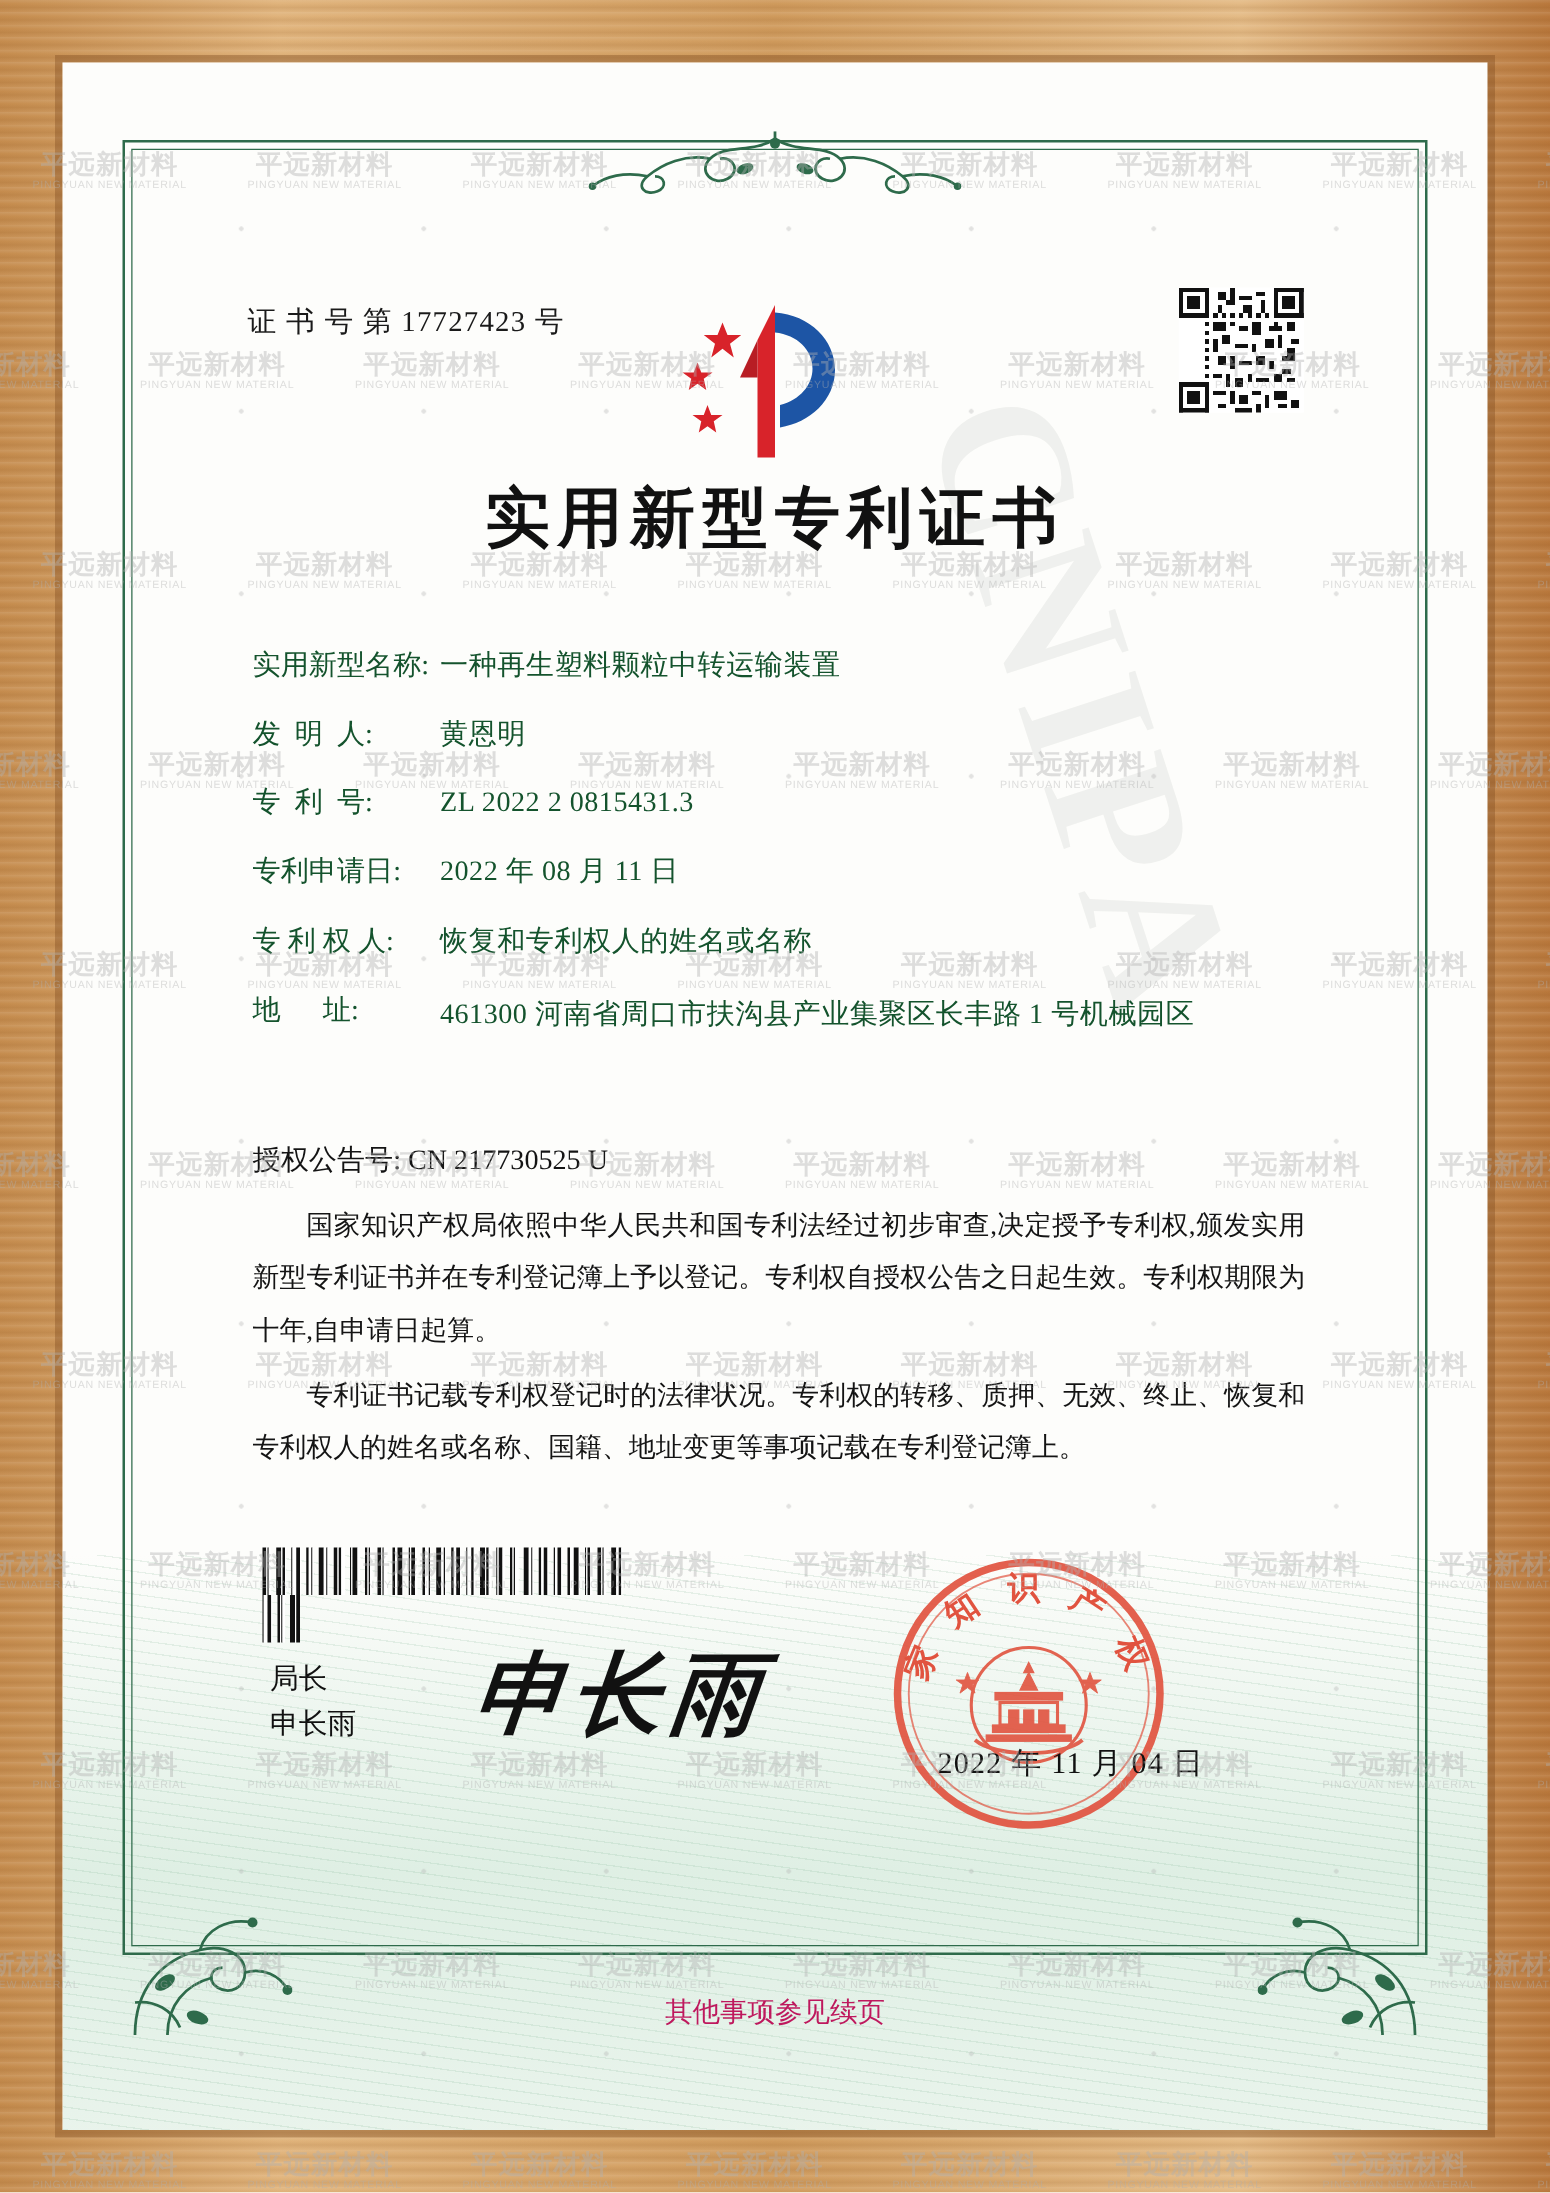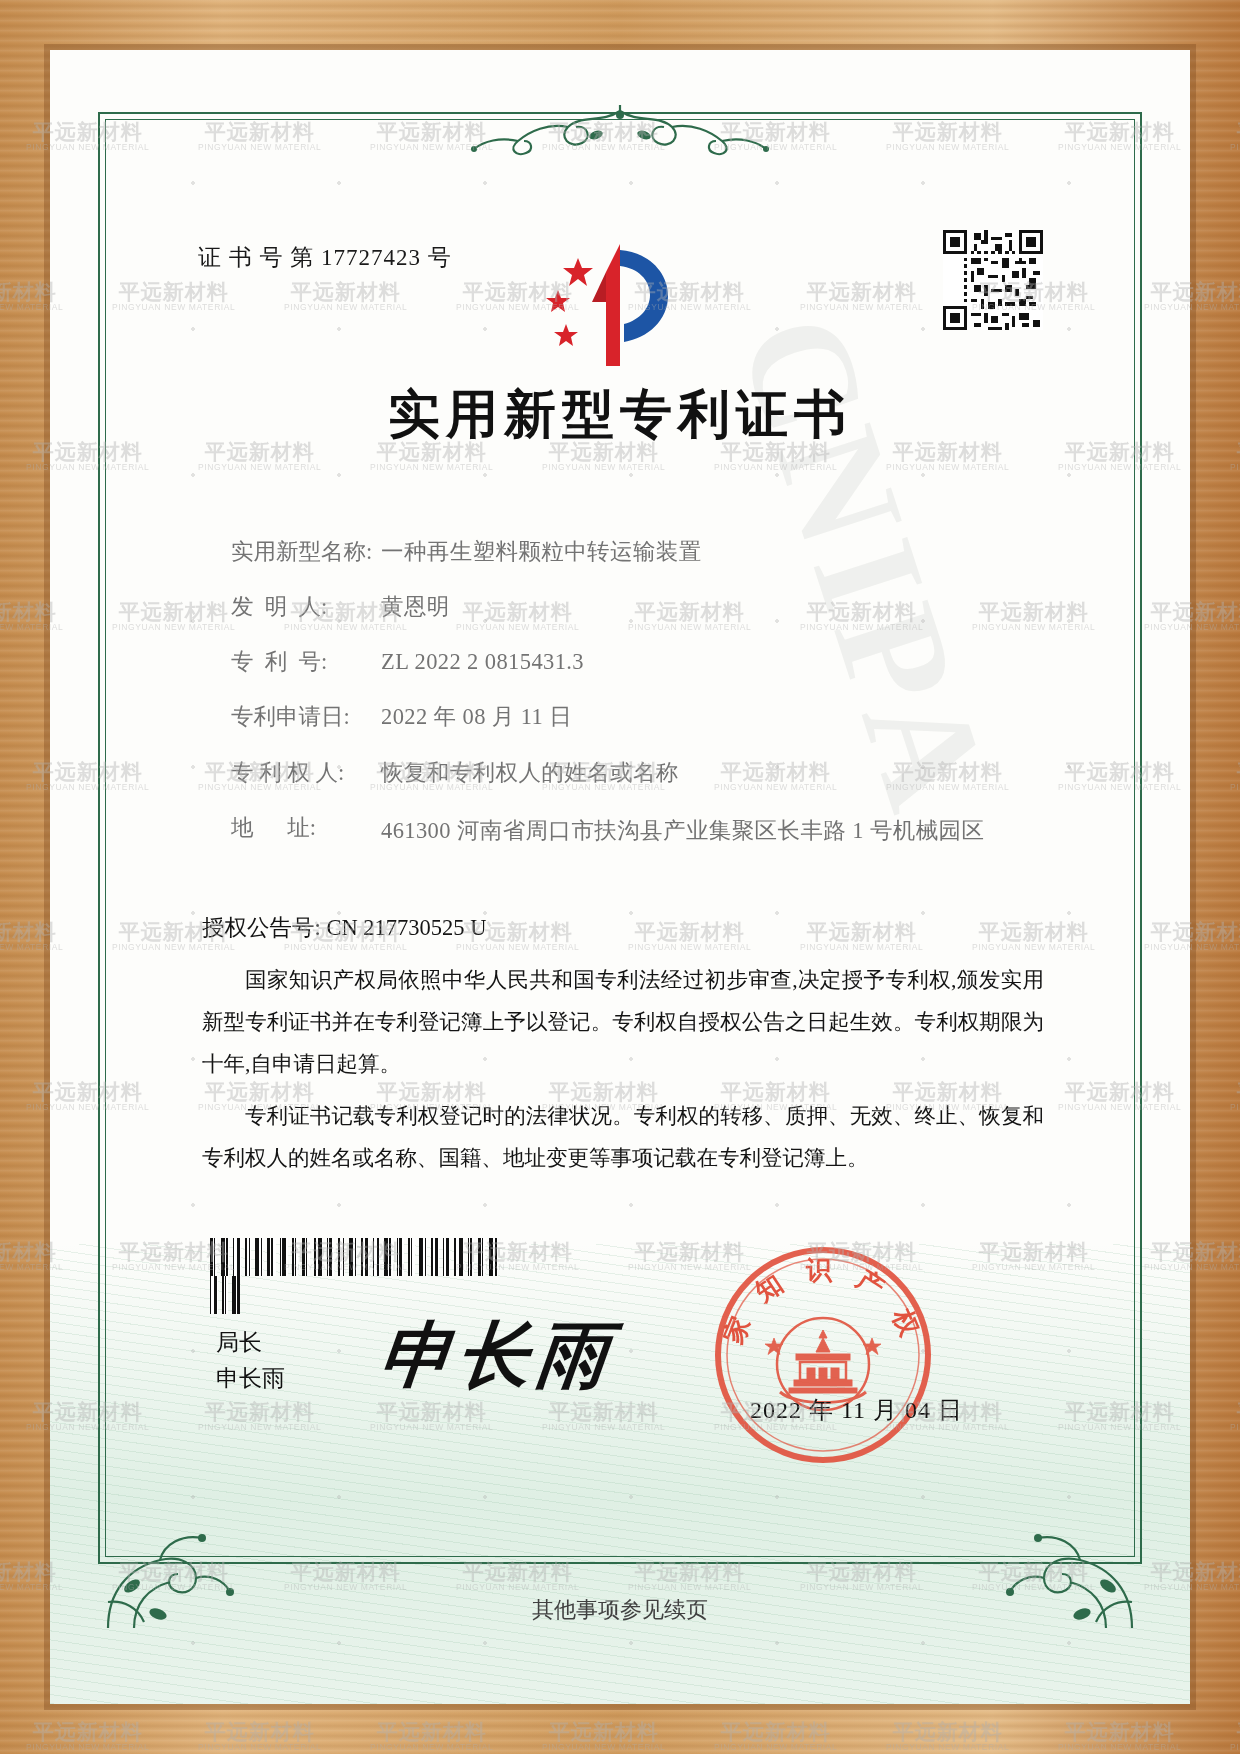--- a/index.html
+++ b/index.html
@@ -177,27 +177,26 @@
     font-weight: bold;
     letter-spacing: 6px;
     color: #111;
     z-index: 20;
     font-family: "Liberation Serif", "DejaVu Serif", serif;
   }
 
   
   #fields {
     position: absolute;
-    left: 152px; top: 488px;
+    left: 152px; top: 468px;
     width: 860px;
     z-index: 20;
     font-size: 22.5px;
-    color: #737373;
+    color: #14532d;
     line-height: 1.25;
-    margin-left: 29px;
   }
   .field-row {
     display: flex;
     align-items: flex-start;
     margin-bottom: 27px;
   }
   .field-label {
     width: 150px;
     flex: 0 0 150px;
     letter-spacing: 0px;
@@ -300,21 +299,21 @@
     font-size: 22px;
     color: #141414;
     z-index: 20;
   }
   #footer-note {
     position: absolute;
     left: 0; top: 1545px;
     width: 1140px;
     text-align: center;
     font-size: 22px;
-    color: #404040;
+    color: #be185d;
     z-index: 20;
   }
 </style>
 </head>
 <body>
 
 <div id="frame">
   <div id="frame-inner-bevel"></div>
 </div>
 

